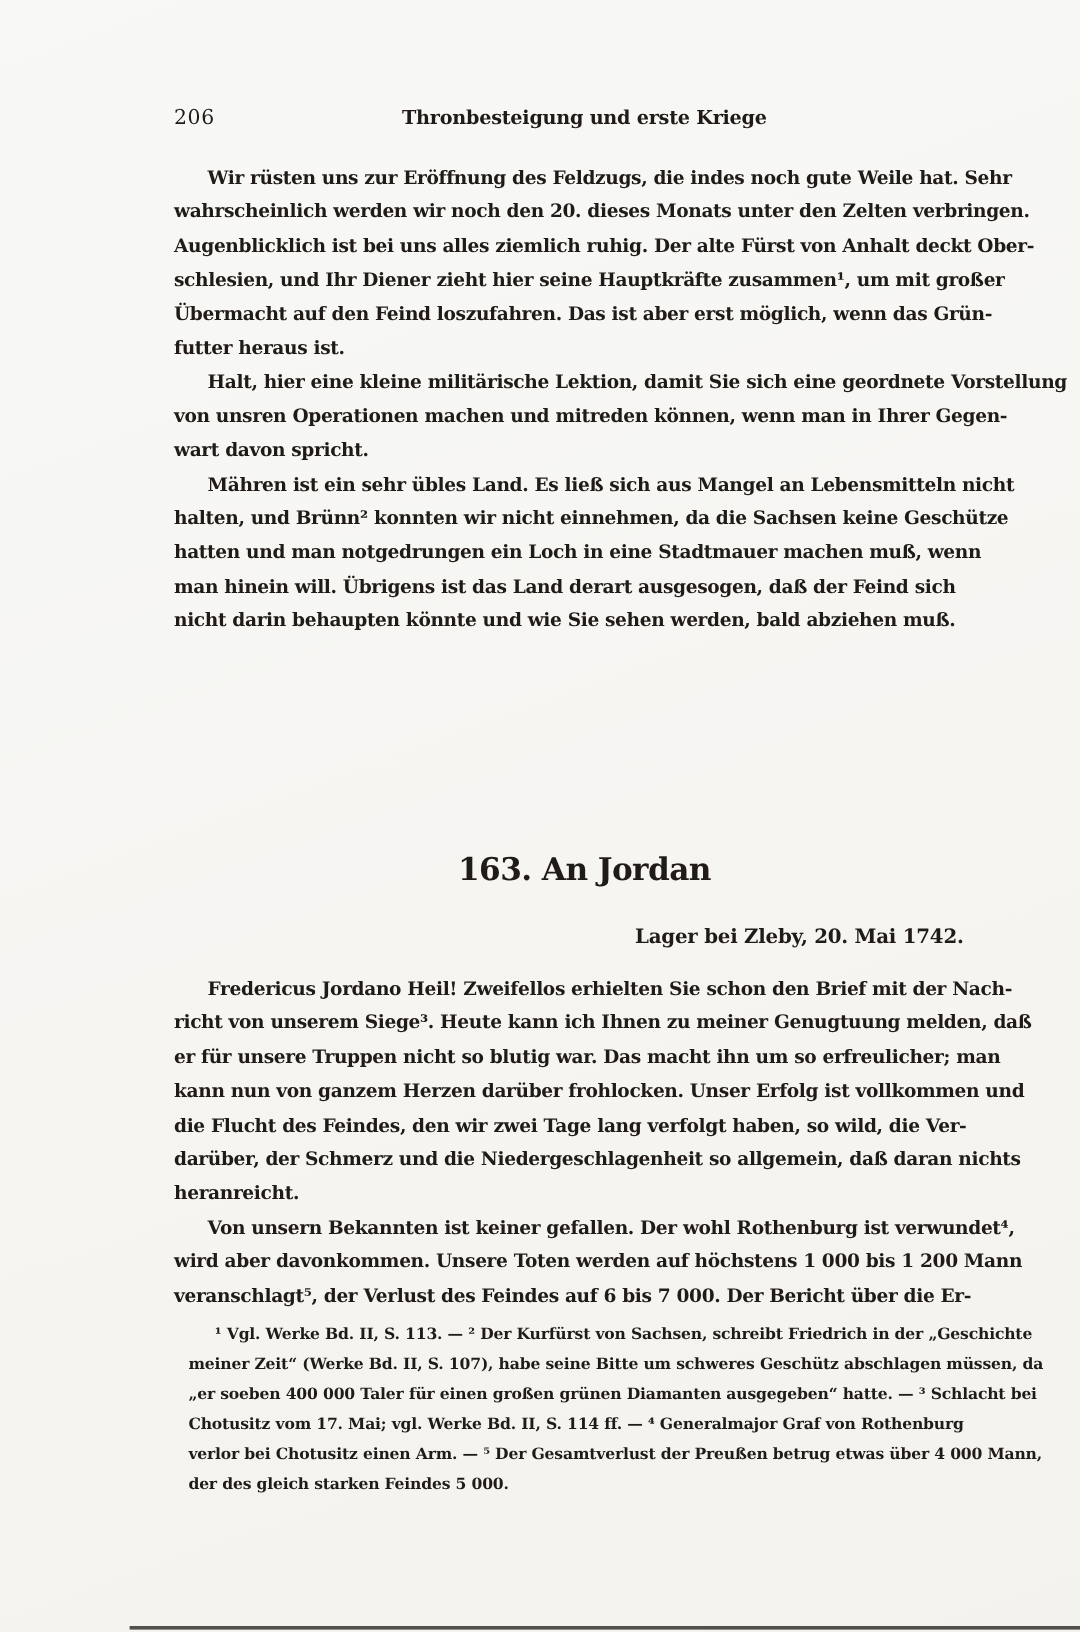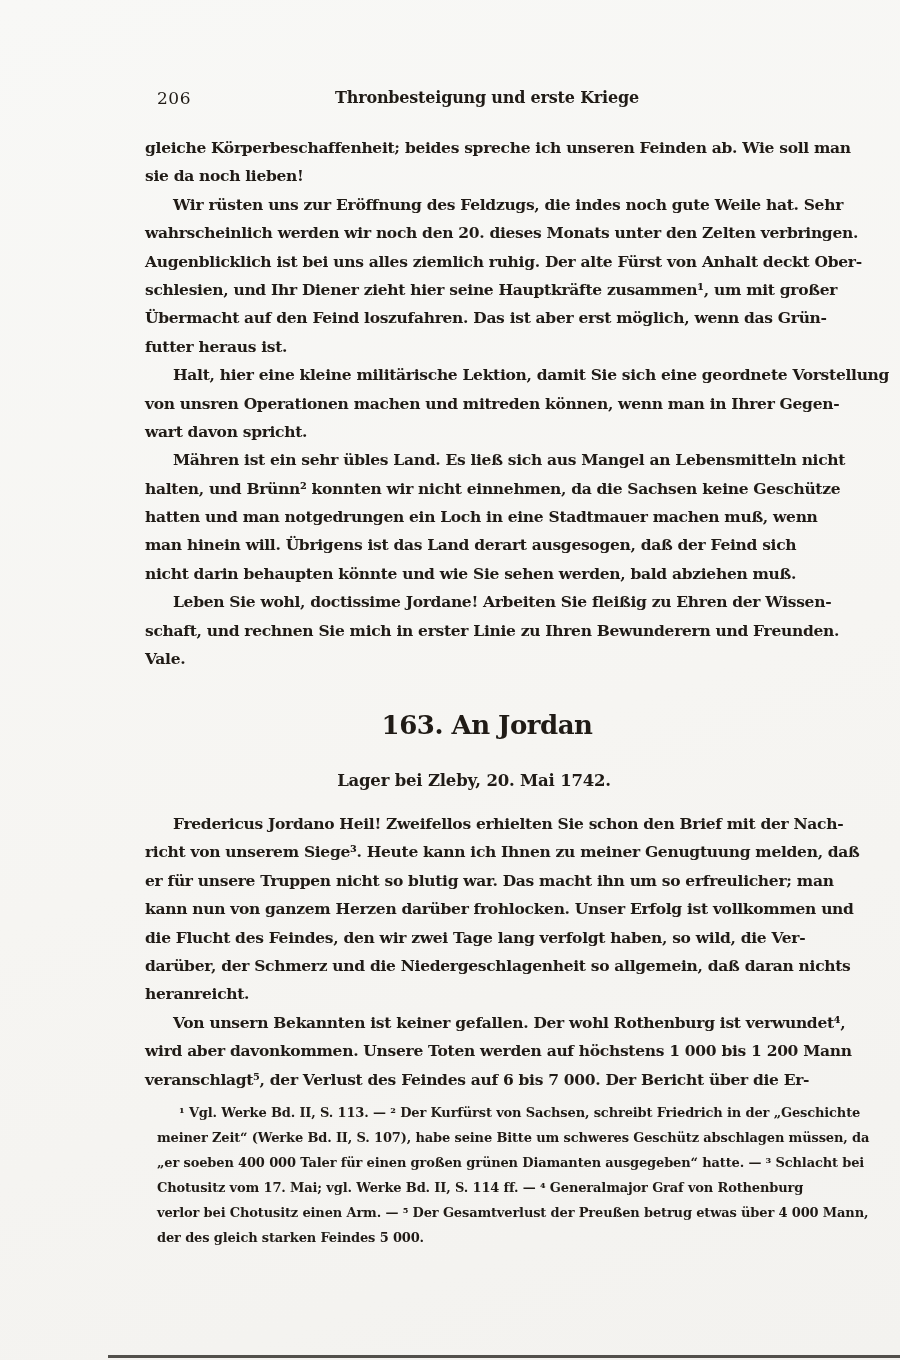--- a/index.html
+++ b/index.html
@@ -17,21 +17,21 @@
   }
   .textblock {
     position: absolute;
     left: 145px;
     width: 684px;
   }
   
   .header { top: 88px; height: 22px; }
   .page-number {
     position: absolute;
-    left: 12px; top: 0;
+    left: 0; top: 0;
     font-size: 17px;
     font-weight: normal;
     letter-spacing: 0.5px;
   }
   .running-title {
     text-align: center;
     font-size: 16px;
     font-weight: bold;
     letter-spacing: -0.2px;
   }
@@ -51,21 +51,21 @@
   
   .letter-heading {
     top: 710px;
     text-align: center;
     font-size: 26px;
     font-weight: bold;
     letter-spacing: -0.5px;
   }
   .dateline {
     top: 771px;
-    text-align: center;
+    text-align: right;
     padding-right: 26px;
     box-sizing: border-box;
     font-size: 16.5px;
     font-weight: bold;
     letter-spacing: -0.2px;
   }
   
   .footnotes { top: 1100px; margin-left: 12px; }
   .footnotes .line {
     font-size: 13px;
@@ -89,48 +89,39 @@
 </style>
 </head>
 <body>
 
 <div class="textblock header">
   <span class="page-number">206</span>
   <div class="running-title">Thronbesteigung und erste Kriege</div>
 </div>
 
 <div class="textblock bodytext prev-letter">
-  <div class="para no-indent">
-      <div class="line">gleiche Körperbeschaffenheit; beides spreche ich unseren Feinden ab. Wie soll man</div>
-      <div class="line">sie da noch lieben!</div>
-    </div>
   <div class="para">
       <div class="line">Wir rüsten uns zur Eröffnung des Feldzugs, die indes noch gute Weile hat. Sehr</div>
       <div class="line">wahrscheinlich werden wir noch den 20. dieses Monats unter den Zelten verbringen.</div>
       <div class="line">Augenblicklich ist bei uns alles ziemlich ruhig. Der alte Fürst von Anhalt deckt Ober-</div>
       <div class="line">schlesien, und Ihr Diener zieht hier seine Hauptkräfte zusammen¹, um mit großer</div>
       <div class="line">Übermacht auf den Feind loszufahren. Das ist aber erst möglich, wenn das Grün-</div>
       <div class="line">futter heraus ist.</div>
     </div>
   <div class="para">
       <div class="line">Halt, hier eine kleine militärische Lektion, damit Sie sich eine geordnete Vorstellung</div>
       <div class="line">von unsren Operationen machen und mitreden können, wenn man in Ihrer Gegen-</div>
       <div class="line">wart davon spricht.</div>
     </div>
   <div class="para">
       <div class="line">Mähren ist ein sehr übles Land. Es ließ sich aus Mangel an Lebensmitteln nicht</div>
       <div class="line">halten, und Brünn² konnten wir nicht einnehmen, da die Sachsen keine Geschütze</div>
       <div class="line">hatten und man notgedrungen ein Loch in eine Stadtmauer machen muß, wenn</div>
       <div class="line">man hinein will. Übrigens ist das Land derart ausgesogen, daß der Feind sich</div>
       <div class="line">nicht darin behaupten könnte und wie Sie sehen werden, bald abziehen muß.</div>
-    </div>
-  <div class="para">
-      <div class="line">Leben Sie wohl, doctissime Jordane! Arbeiten Sie fleißig zu Ehren der Wissen-</div>
-      <div class="line">schaft, und rechnen Sie mich in erster Linie zu Ihren Bewunderern und Freunden.</div>
-      <div class="line">Vale.</div>
     </div>
 </div>
 
 <div class="textblock letter-heading">163. An Jordan</div>
 
 <div class="textblock dateline">Lager bei Zleby, 20. Mai 1742.</div>
 
 <div class="textblock bodytext letter-body">
   <div class="para">
       <div class="line">Fredericus Jordano Heil! Zweifellos erhielten Sie schon den Brief mit der Nach-</div>

